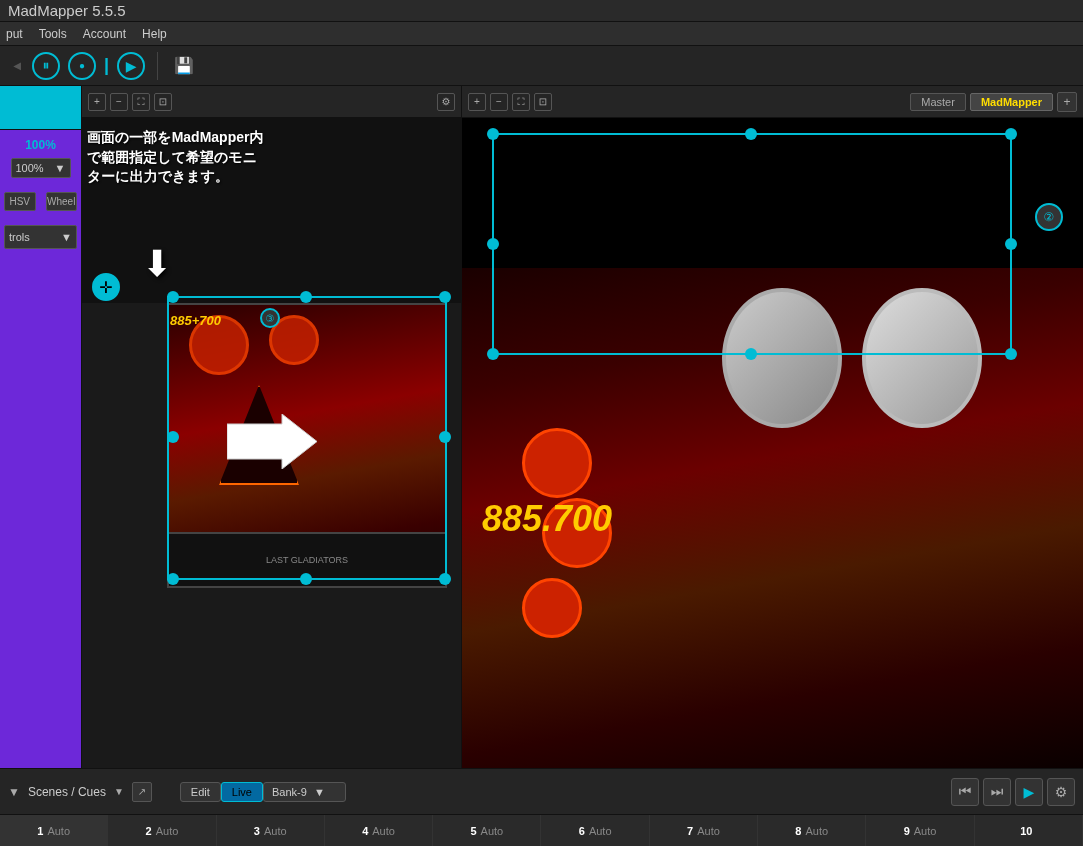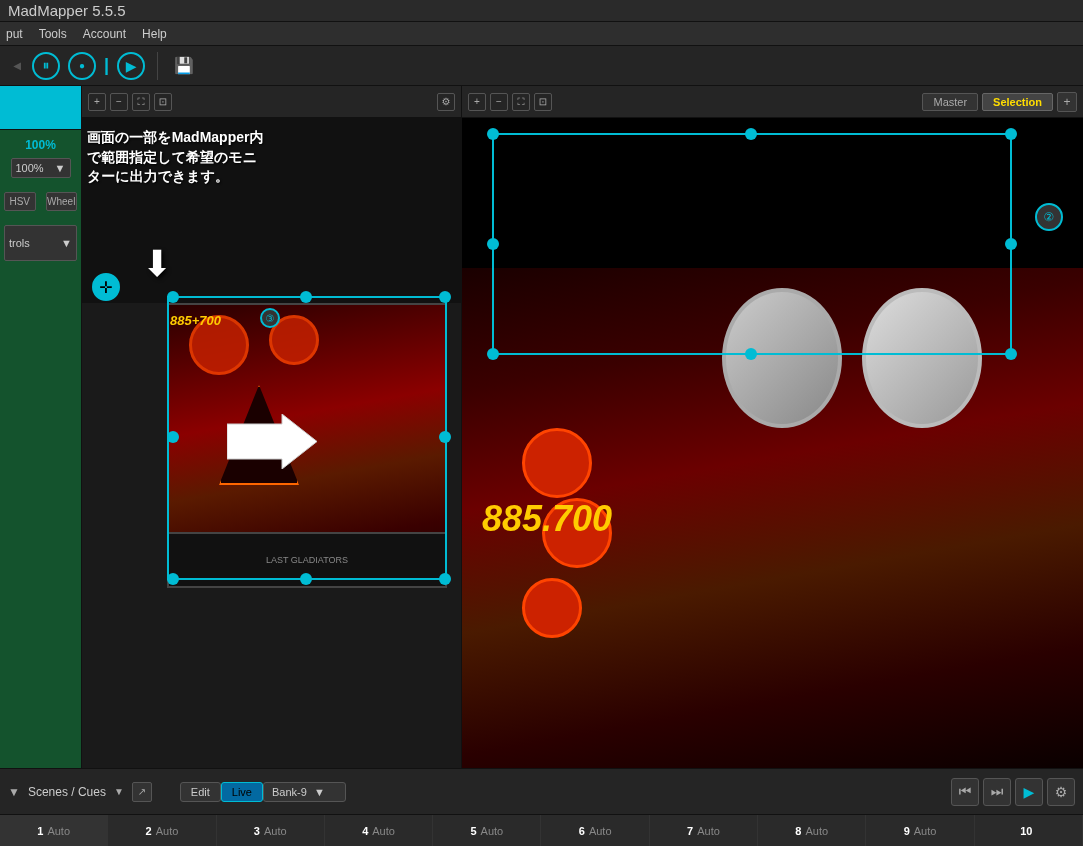--- a/index.html
+++ b/index.html
@@ -82,21 +82,21 @@
     #main-layout {
       display: flex;
       width: 1083px;
       height: calc(846px - 22px - 24px - 40px - 46px - 32px);
       
     }
 
     
     #left-sidebar {
       width: 82px;
-      background: #14532d;
+      background: #6d28d9;
       border-right: 1px solid #111;
       display: flex;
       flex-direction: column;
     }
 
     #sidebar-top {
       height: 44px;
       background: #00bcd4;
       border-bottom: 1px solid #111;
     }
@@ -445,21 +445,21 @@
       border: 1px solid #555;
       color: #aaa;
       font-size: 10px;
       cursor: pointer;
       text-align: center;
       border-radius: 2px;
     }
 
     .controls-dropdown {
       width: 100%;
-      height: 36px;
+      height: 24px;
       background: #333;
       border: 1px solid #555;
       color: #ccc;
       font-size: 11px;
       border-radius: 2px;
       display: flex; align-items: center; justify-content: space-between;
       padding: 0 4px;
       cursor: pointer;
     }
 
@@ -566,21 +566,21 @@
         <div class="panel-header-btn">⚙</div>
       </div>
 
       <div id="right-panel-header">
         <div class="panel-header-btn">+</div>
         <div class="panel-header-btn">−</div>
         <div class="panel-header-btn">⛶</div>
         <div class="panel-header-btn">⊡</div>
         <div style="flex:1;"></div>
         <div class="master-btn">Master</div>
-        <div class="selection-btn">Selection</div>
+        <div class="selection-btn">MadMapper</div>
         <div class="plus-btn-small">+</div>
       </div>
     </div>
 
     <div id="panels">
 
       <div id="left-panel">
 
         <div style="position:absolute;top:0;left:0;right:0;height:185px;background:#111;"></div>
 

